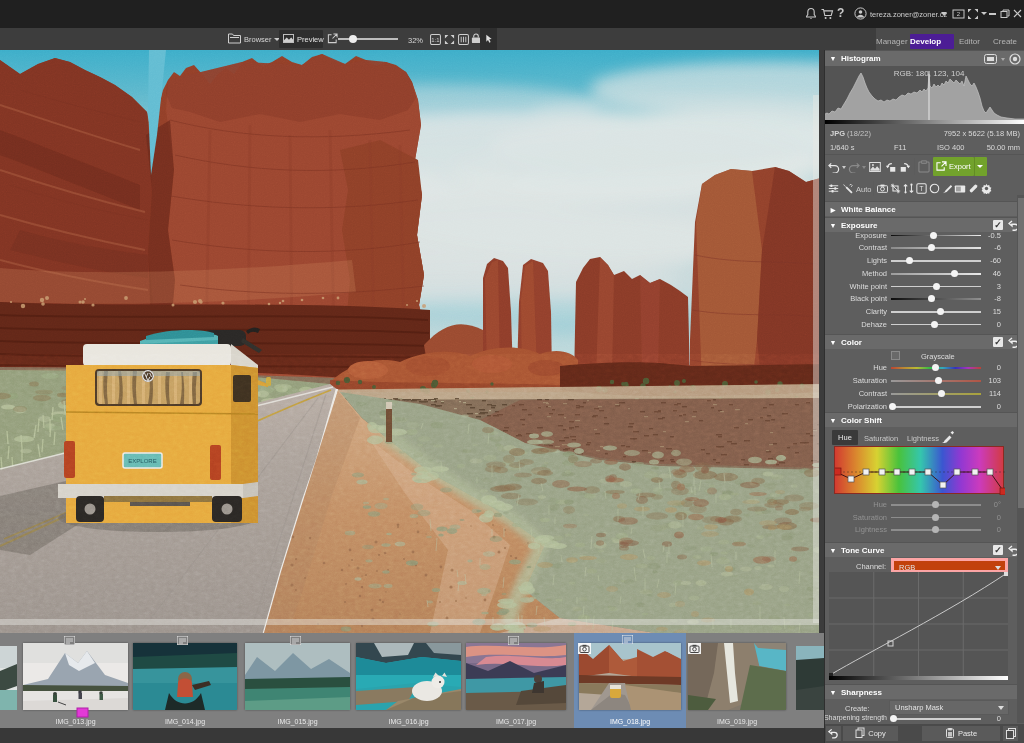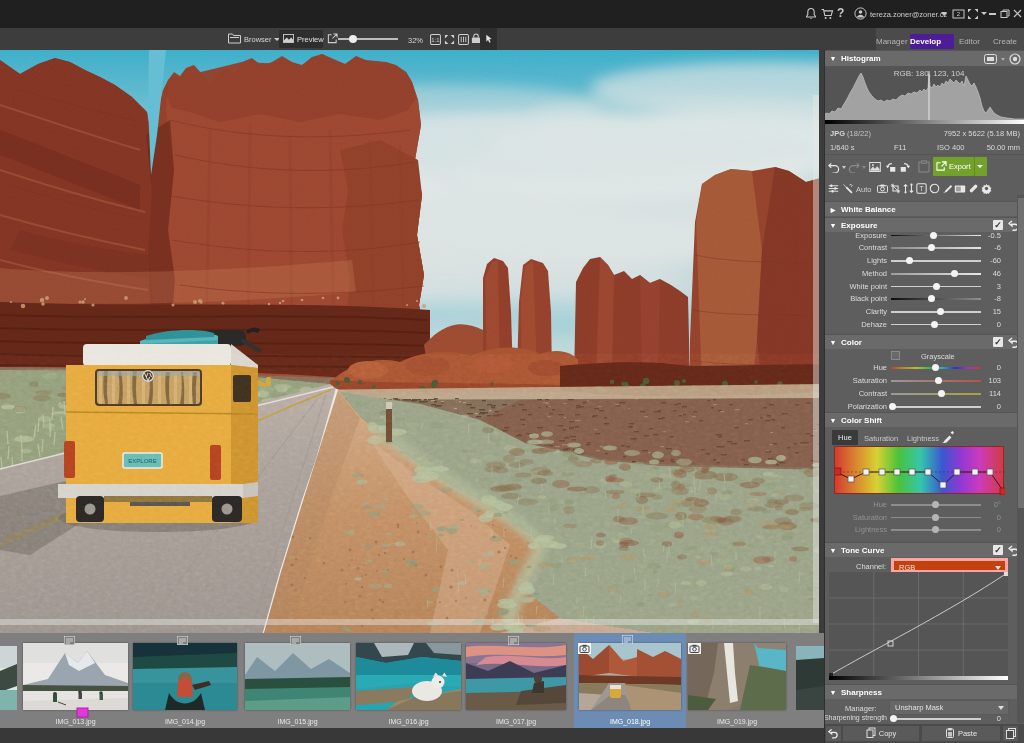--- a/index.html
+++ b/index.html
@@ -1672,40 +1672,40 @@
             <line x1="0" y1="78" x2="179" y2="78"></line>
           </g>
         <path d="M1 103 C 40 80 120 40 178 1" fill="none" stroke="#c9c9c9" stroke-width="1"></path>
         <rect x="59" y="69" width="5" height="5" fill="none" stroke="#d5d5d5" stroke-width="1"></rect>
         <rect x="0" y="101" width="4" height="4" fill="#222"></rect>
         <rect x="175" y="0" width="4" height="4" fill="#ddd"></rect>
       </svg>
     </div>
     <div class="abs" style="left:4px;top:626px;width:179px;height:4px;background:linear-gradient(90deg,#000,#fff)"></div>
     <div class="hdr" style="top:634px"><span class="tri">▼</span>Sharpness</div>
-    <div class="abs" style="left:20px;top:654px;font-size:7.5px;color:#dcdcdc">Manager:</div>
+    <div class="abs" style="left:20px;top:654px;font-size:7.5px;color:#dcdcdc">Create:</div>
     <div class="abs" style="left:64px;top:650px;width:120px;height:15px;background:#676767;border:1px solid #5a5a5a;font-size:7.5px;color:#e2e2e2;line-height:14px;padding-left:5px">Unsharp Mask
       <div class="abs" style="right:4px;top:5px;width:0;height:0;border-left:3.5px solid transparent;border-right:3.5px solid transparent;border-top:4px solid #ddd"></div>
     </div>
     <div class="srow" style="top:663px">
         <span class="slbl" style="font-size:7px;white-space:nowrap">Sharpening strength</span>
         <i class="track"></i>
         <i class="thumb" style="left:65px"></i>
         <span class="sval">0</span>
       </div>
 
     <div class="abs" style="left:192px;top:145px;width:8px;height:528px;background:#555555"></div>
     <div class="abs" style="left:193px;top:148px;width:6px;height:310px;background:#707070"></div>
 
     <div class="abs" style="left:0;top:674px;width:200px;height:19px;background:#4a4a4a">
       <div class="abs" style="left:1px;top:2px;width:15px;height:15px;background:#5a5a5a"></div>
       <svg class="abs" style="left:3px;top:4px" width="11" height="11" viewBox="0 0 12 11">
           <path d="M4 1 1 3.5 4 6V4.2h3a3 3 0 0 1 0 6H4.5" fill="none" stroke="#eee" stroke-width="1.4"></path>
         </svg>
-      <div class="abs" style="left:18px;top:2px;width:76px;height:15px;background:#5a5a5a;text-align:center;line-height:15px;font-size:7.5px;color:#e8e8e8"><svg style="vertical-align:-2px;margin-right:3px" width="10" height="11" viewBox="0 0 10 11">
+      <div class="abs" style="left:18px;top:2px;width:55px;height:15px;background:#5a5a5a;text-align:center;line-height:15px;font-size:7.5px;color:#e8e8e8"><svg style="vertical-align:-2px;margin-right:3px" width="10" height="11" viewBox="0 0 10 11">
             <rect x="3" y="1" width="6" height="7.5" fill="none" stroke="#ddd" stroke-width="1"></rect>
             <rect x="1" y="3" width="6" height="7.5" fill="#5a5a5a" stroke="#ddd" stroke-width="1"></rect>
           </svg>Copy</div>
       <div class="abs" style="left:97px;top:2px;width:78px;height:15px;background:#5a5a5a;text-align:center;line-height:15px;font-size:7.5px;color:#e8e8e8"><svg style="vertical-align:-2px;margin-right:3px" width="10" height="11" viewBox="0 0 10 11">
             <rect x="1.5" y="2" width="7" height="8.5" rx="1" fill="none" stroke="#ddd" stroke-width="1"></rect>
             <rect x="3.2" y="1" width="3.6" height="2.4" fill="#ddd"></rect>
             <rect x="3" y="5" width="4" height="4.5" fill="#ddd" opacity=".8"></rect>
           </svg>Paste</div>
       <div class="abs" style="left:178px;top:2px;width:15px;height:15px;background:#5a5a5a"></div>
       <svg class="abs" style="left:181px;top:4px" width="10" height="11" viewBox="0 0 10 11">

